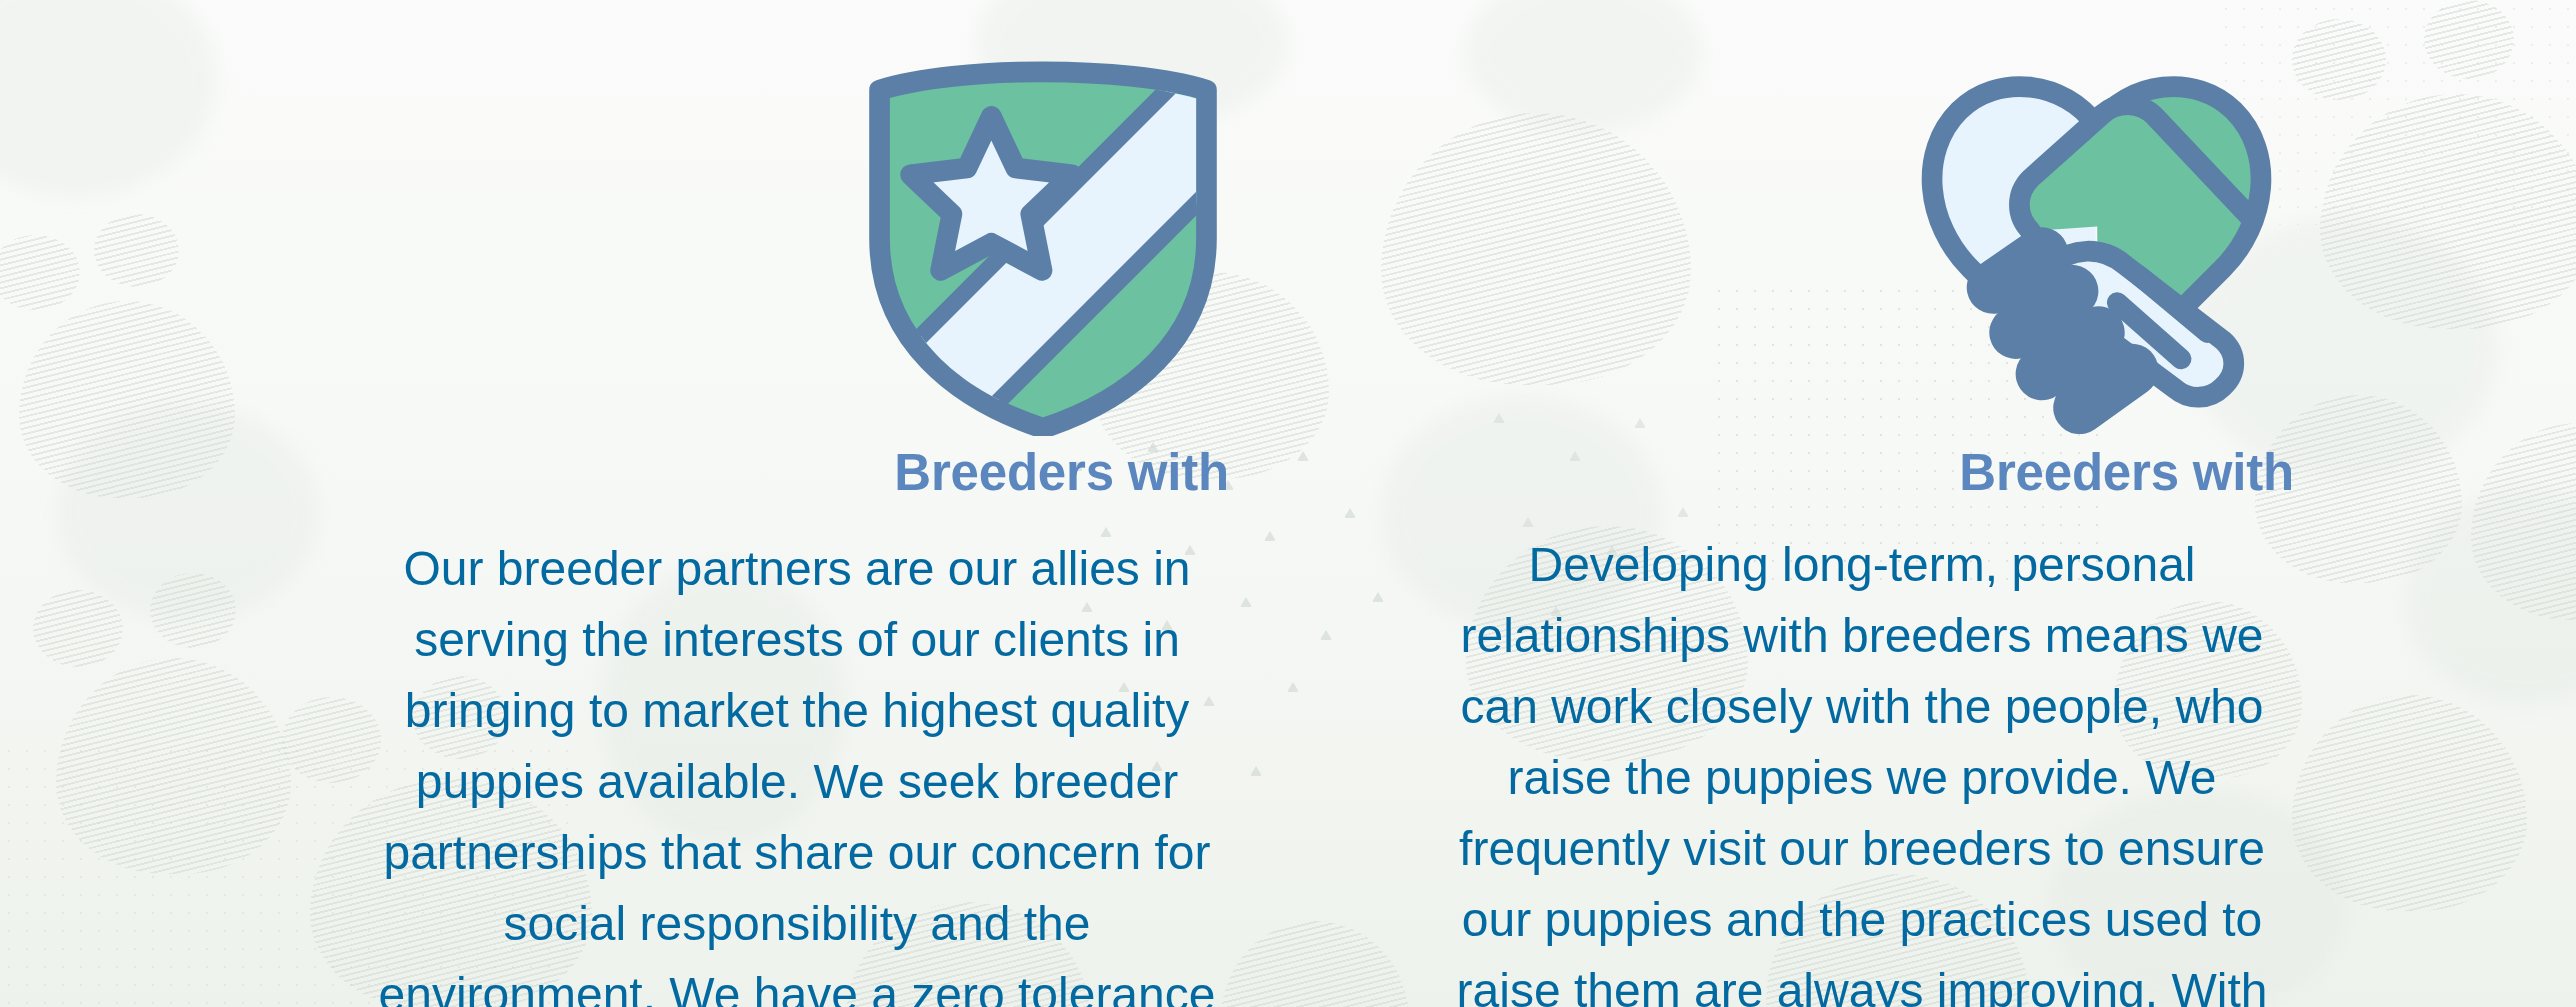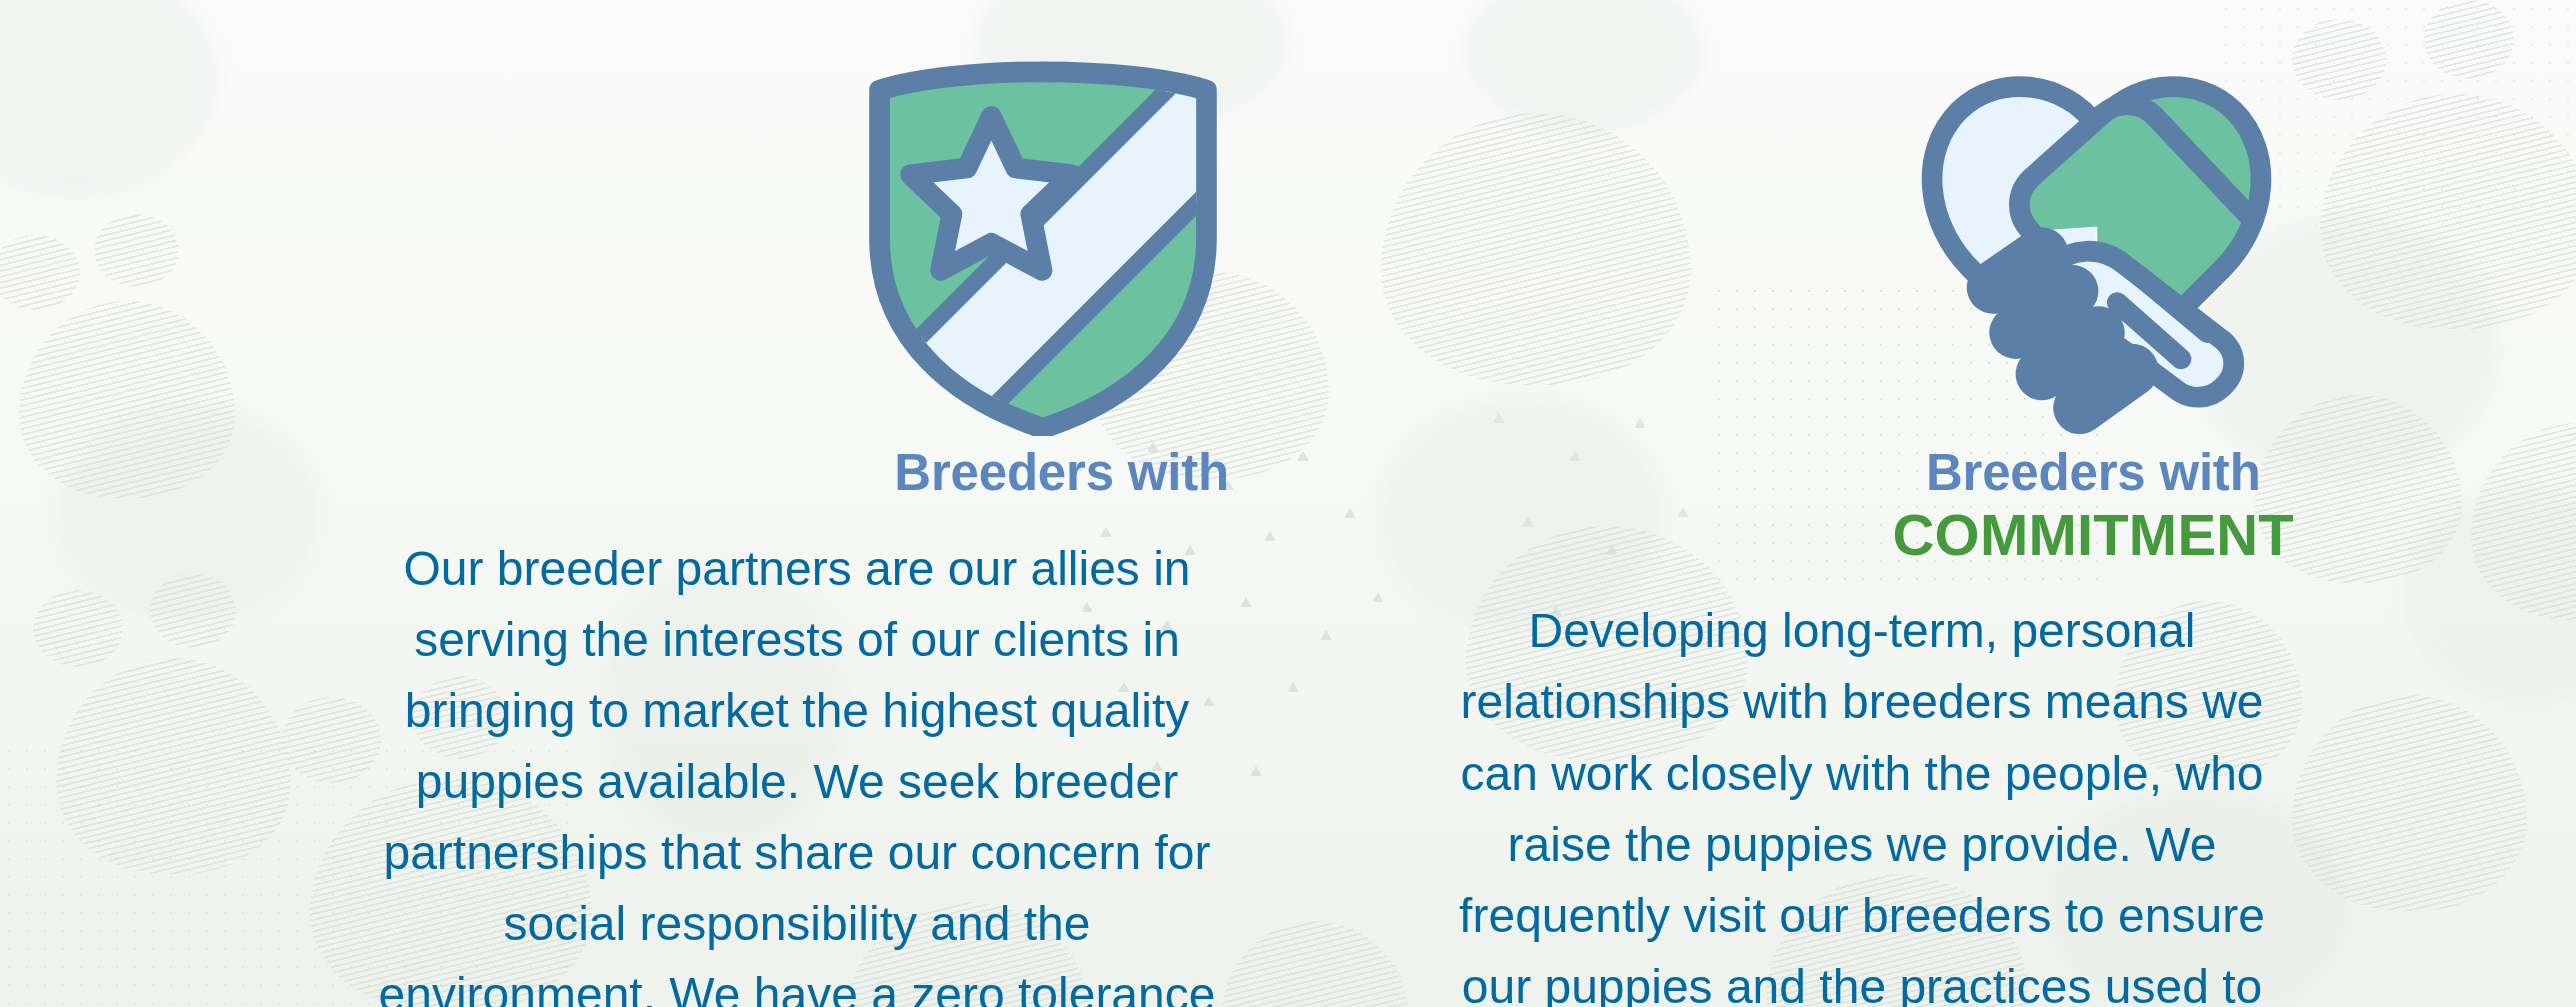--- a/index.html
+++ b/index.html
@@ -276,20 +276,19 @@
           <path d="M50 122 L76 104" fill="#6BC1A0" stroke-width="28" stroke-linecap="round"></path>
           <path d="M62 146 L92 124" fill="#6BC1A0" stroke-width="28" stroke-linecap="round"></path>
           <path d="M76 168 L106 146" fill="#6BC1A0" stroke-width="28" stroke-linecap="round"></path>
           <path d="M96 186 L124 166" fill="#6BC1A0" stroke-width="28" stroke-linecap="round"></path>
         </g>
       </svg>
     </div>
 
     <div class="heading-block">
       <div class="heading-top">Breeders with</div>
-      <div class="heading-main">COMMITMENT</div>
     </div>
 
     <p class="body-copy">Developing long-term, personal relationships with breeders means we can work closely with the people, who raise the puppies we provide. We frequently visit our breeders to ensure our puppies and the practices used to raise them are always improving. With our breeders, their pets and pups are their main focus and priority.</p>
   </div>
 
 </div>
 
 
 </body></html>

